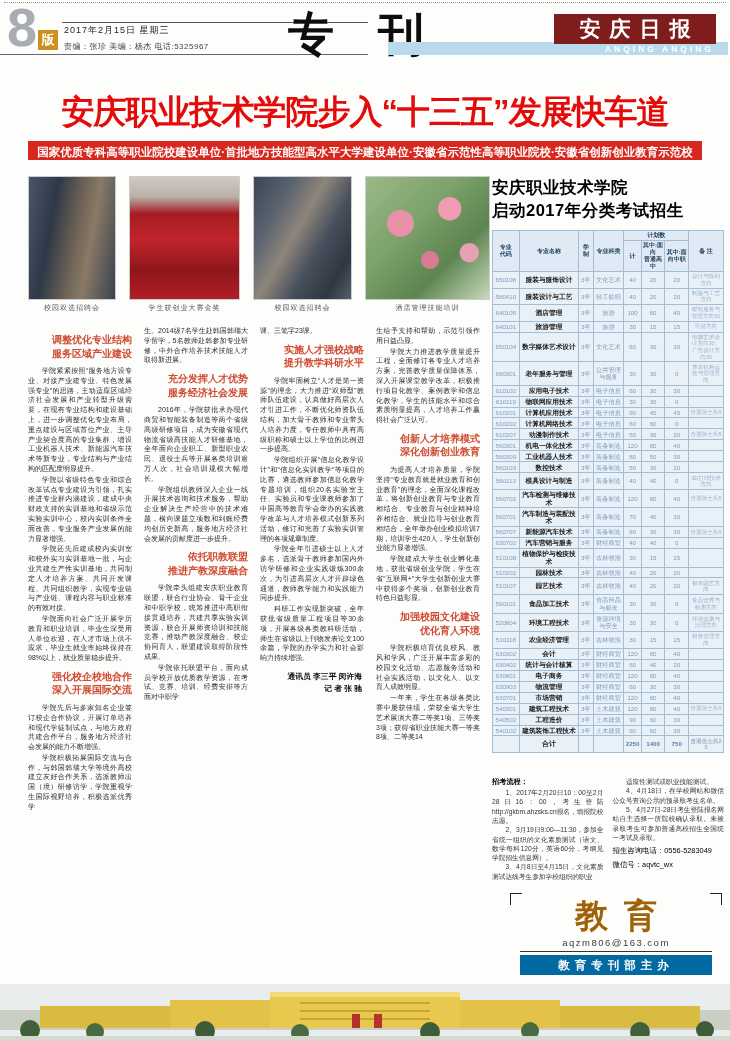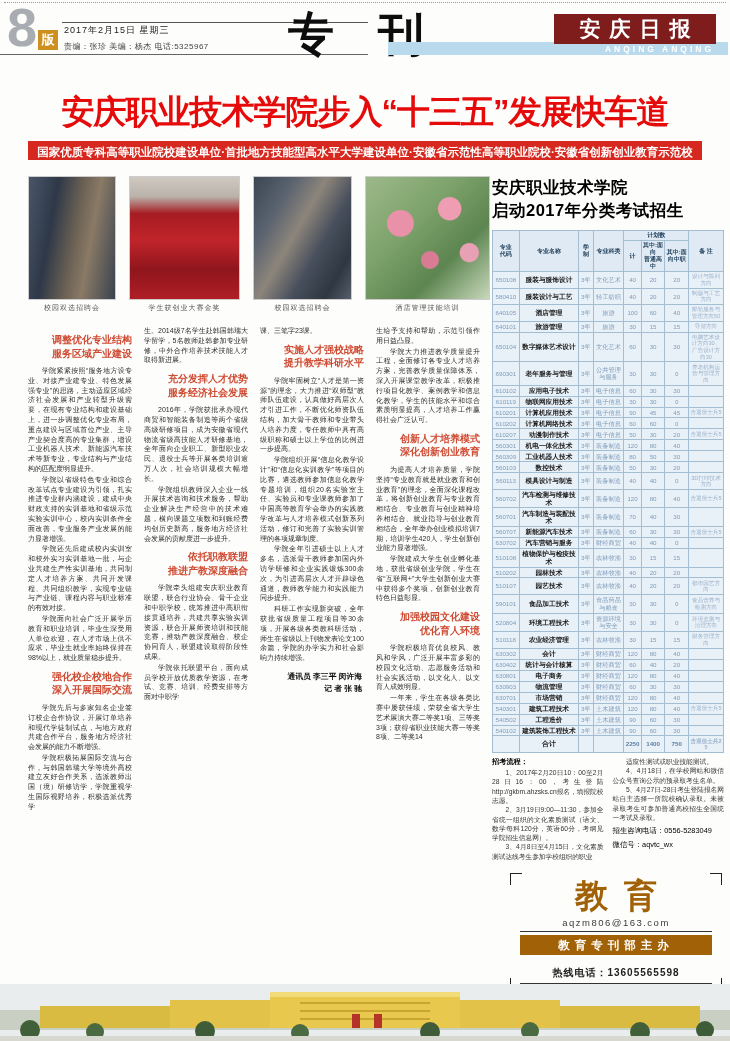--- a/index.html
+++ b/index.html
@@ -50,35 +50,35 @@
   .adm-title{font-size:16.5px;line-height:23px;font-weight:800;color:#000;letter-spacing:.5px;}
   .adm-table{width:100%;border-collapse:collapse;table-layout:fixed;margin-top:8px;}
   .adm-table th,.adm-table td{border:1px solid #a3bdd3;}
   .adm-table thead th{background:#dfeaf4;font-size:6px;color:#24435f;font-weight:bold;padding:1px 0;line-height:7px;}
   .adm-table td{font-size:6.2px;color:#7f9cba;text-align:center;padding:1.2px 1px;line-height:7.6px;background:#e9f1f8;word-break:break-all;}
   .adm-table td.c1{font-weight:bold;color:#1b1b1b;font-size:6.7px;}
   .adm-table td.c7{font-size:5.6px;color:#9bb1ca;line-height:6.6px;}
   .total-row td{font-weight:bold;color:#5d7fa3;}
   .total-row td.c1{color:#1b1b1b;font-size:7px;}
 
-  .notes{display:flex;gap:9px;margin-top:4px;}
+  .notes{display:flex;gap:9px;margin-top:24px;}
   .note-col{width:50%;}
   .note-p{font-size:6.7px;line-height:9.3px;text-align:justify;text-indent:2em;margin:0;color:#333;}
   .note-h{font-size:7.2px;font-weight:bold;color:#000;text-indent:0;margin:0 0 1px;}
   .note-b{font-size:7.4px;font-weight:normal;color:#000;margin:4px 0 0;text-indent:0;line-height:10px;}
 
   .edu-box{width:192px;margin:12px 2px 0 auto;position:relative;text-align:center;padding:4px 10px 6px;}
   .edu-corner{position:absolute;width:11px;height:11px;}
   .ec-tl{left:0;top:0;border-left:1.5px solid #222;border-top:1.5px solid #222;}
   .ec-tr{right:0;top:0;border-right:1.5px solid #222;border-top:1.5px solid #222;}
   .ec-bl{left:0;bottom:0;border-left:1.5px solid #222;border-bottom:1.5px solid #222;}
   .ec-br{right:0;bottom:0;border-right:1.5px solid #222;border-bottom:1.5px solid #222;}
   .edu-title{font-family:"DejaVu Serif","Liberation Serif",serif;font-weight:bold;font-size:33px;letter-spacing:16px;text-indent:16px;color:#a16207;line-height:38px;}
   .edu-email{font-size:9.5px;color:#3a3a3a;letter-spacing:1.5px;margin-top:2px;border-bottom:1px solid #333;padding-bottom:3px;}
-  .edu-bar{background:#a16207;color:#fff;font-weight:bold;font-size:11.5px;letter-spacing:5px;padding:2.5px 0;margin-top:3px;}
+  .edu-bar{background:#0369a1;color:#fff;font-weight:bold;font-size:11.5px;letter-spacing:5px;padding:2.5px 0;margin-top:3px;}
   .edu-hotline{font-size:10px;font-weight:bold;color:#222;letter-spacing:1px;border-bottom:1px solid #333;padding:11px 0 3px;}
 
   .campus{position:absolute;left:0;bottom:0;width:730px;height:57px;}
 </style>
 </head>
 <body>
 
 <div class="page">
   <div class="regline"></div>
 

